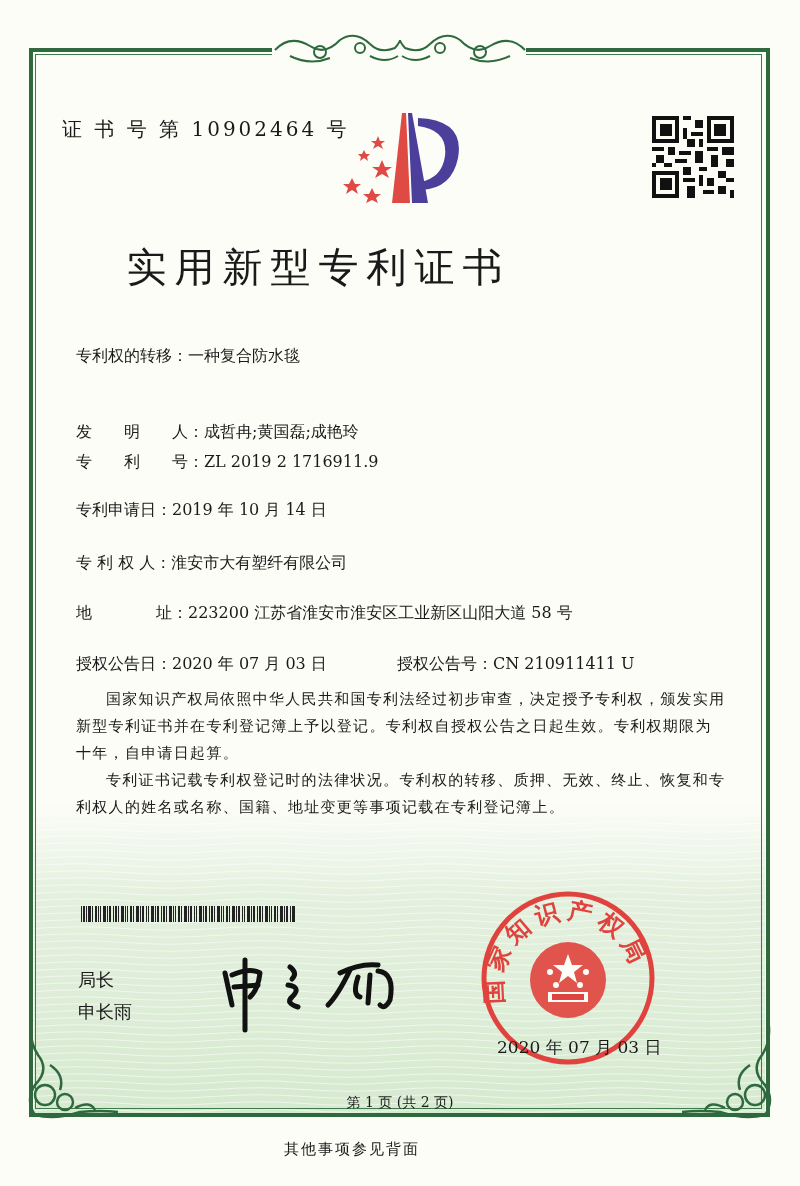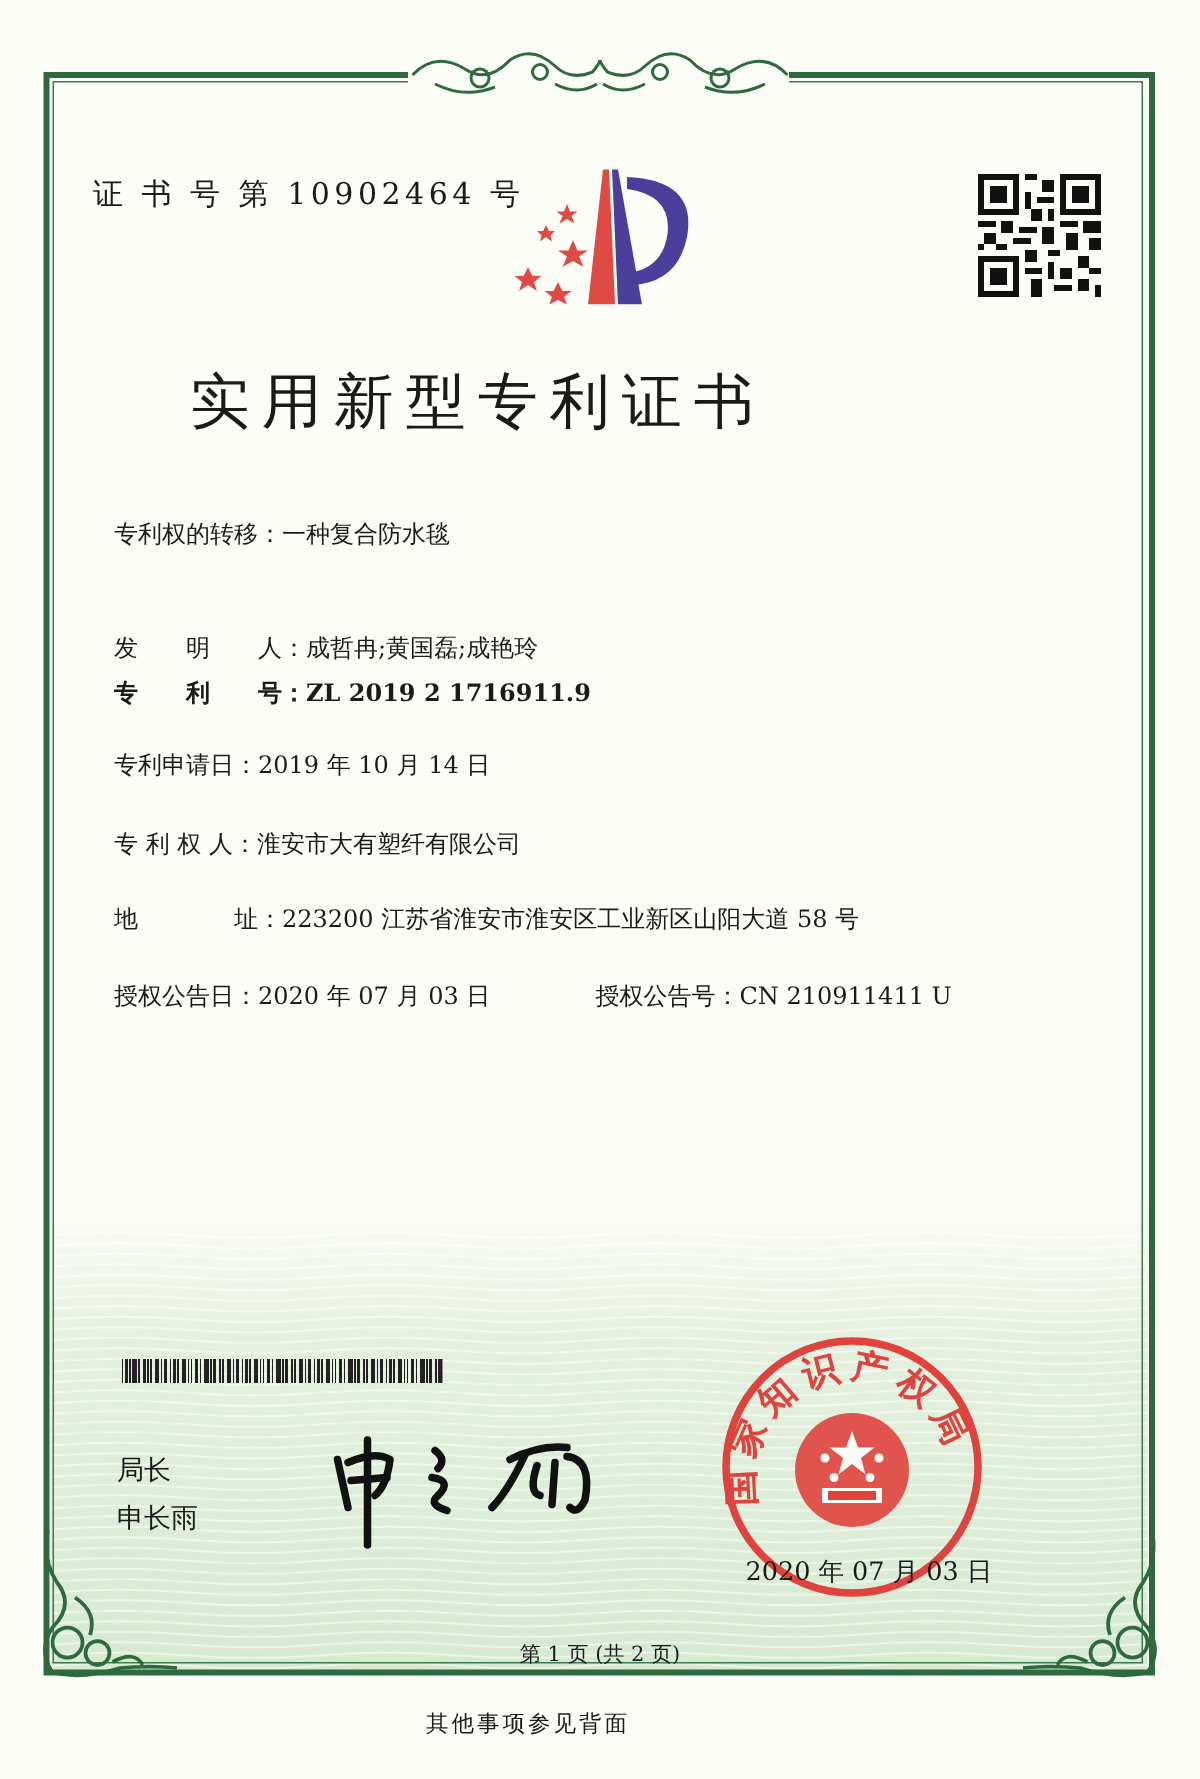--- a/index.html
+++ b/index.html
@@ -121,28 +121,30 @@
       <rect x="13" y="19" width="3" height="1"></rect>
     <rect x="17" y="18" width="2" height="2"></rect>
       <rect x="20" y="19" width="1" height="2"></rect>
   </g>
 </svg>
 
 <div class="abs title">实用新型专利证书</div>
 
 <div class="field" style="top:346px;"><span class="lbl">专利权的转移：</span><span class="val">一种复合防水毯</span></div>
 <div class="field" style="top:402px;margin-top:20px;"><span class="lbl">发　　明　　人：</span><span class="val">成哲冉;黄国磊;成艳玲</span></div>
-<div class="field" style="top:452px;font-weight:bold;"><span class="lbl">专　　利　　号：</span><span class="val">ZL 2019 2 1716911.9</span></div>
+<div class="field" style="top:452px;"><span class="lbl">专　　利　　号：</span><span class="val">ZL 2019 2 1716911.9</span></div>
 <div class="field" style="top:500px;"><span class="lbl">专利申请日：</span><span class="val">2019 年 10 月 14 日</span></div>
 <div class="field" style="top:553px;"><span class="lbl">专 利 权 人：</span><span class="val">淮安市大有塑纤有限公司</span></div>
 <div class="field" style="top:603px;text-align:right;"><span class="lbl">地　　　　址：</span><span class="val">223200 江苏省淮安市淮安区工业新区山阳大道 58 号</span></div>
 <div class="field" style="top:654px;"><span class="lbl">授权公告日：</span><span class="val">2020 年 07 月 03 日</span></div>
 <div class="field" style="top:654px;left:397px;text-align:right;"><span class="lbl">授权公告号：</span><span class="val">CN 210911411 U</span></div>
 
 <div class="para" style="top:686px;">
+  <p>国家知识产权局依照中华人民共和国专利法经过初步审查，决定授予专利权，颁发实用新型专利证书并在专利登记簿上予以登记。专利权自授权公告之日起生效。专利权期限为十年，自申请日起算。</p>
+  <p>专利证书记载专利权登记时的法律状况。专利权的转移、质押、无效、终止、恢复和专利权人的姓名或名称、国籍、地址变更等事项记载在专利登记簿上。</p>
 </div>
 
 <svg class="abs" style="left:81px;top:906px;" width="214" height="16" viewBox="0 0 214 16" shape-rendering="crispEdges">
   <g fill="#222">
     <rect x="0" width="1" height="16"></rect>
       <rect x="2" width="2" height="16"></rect>
       <rect x="5" width="1" height="16"></rect>
       <rect x="7" width="3" height="16"></rect>
     <rect x="11" width="1" height="16"></rect>
       <rect x="14" width="2" height="16"></rect>

